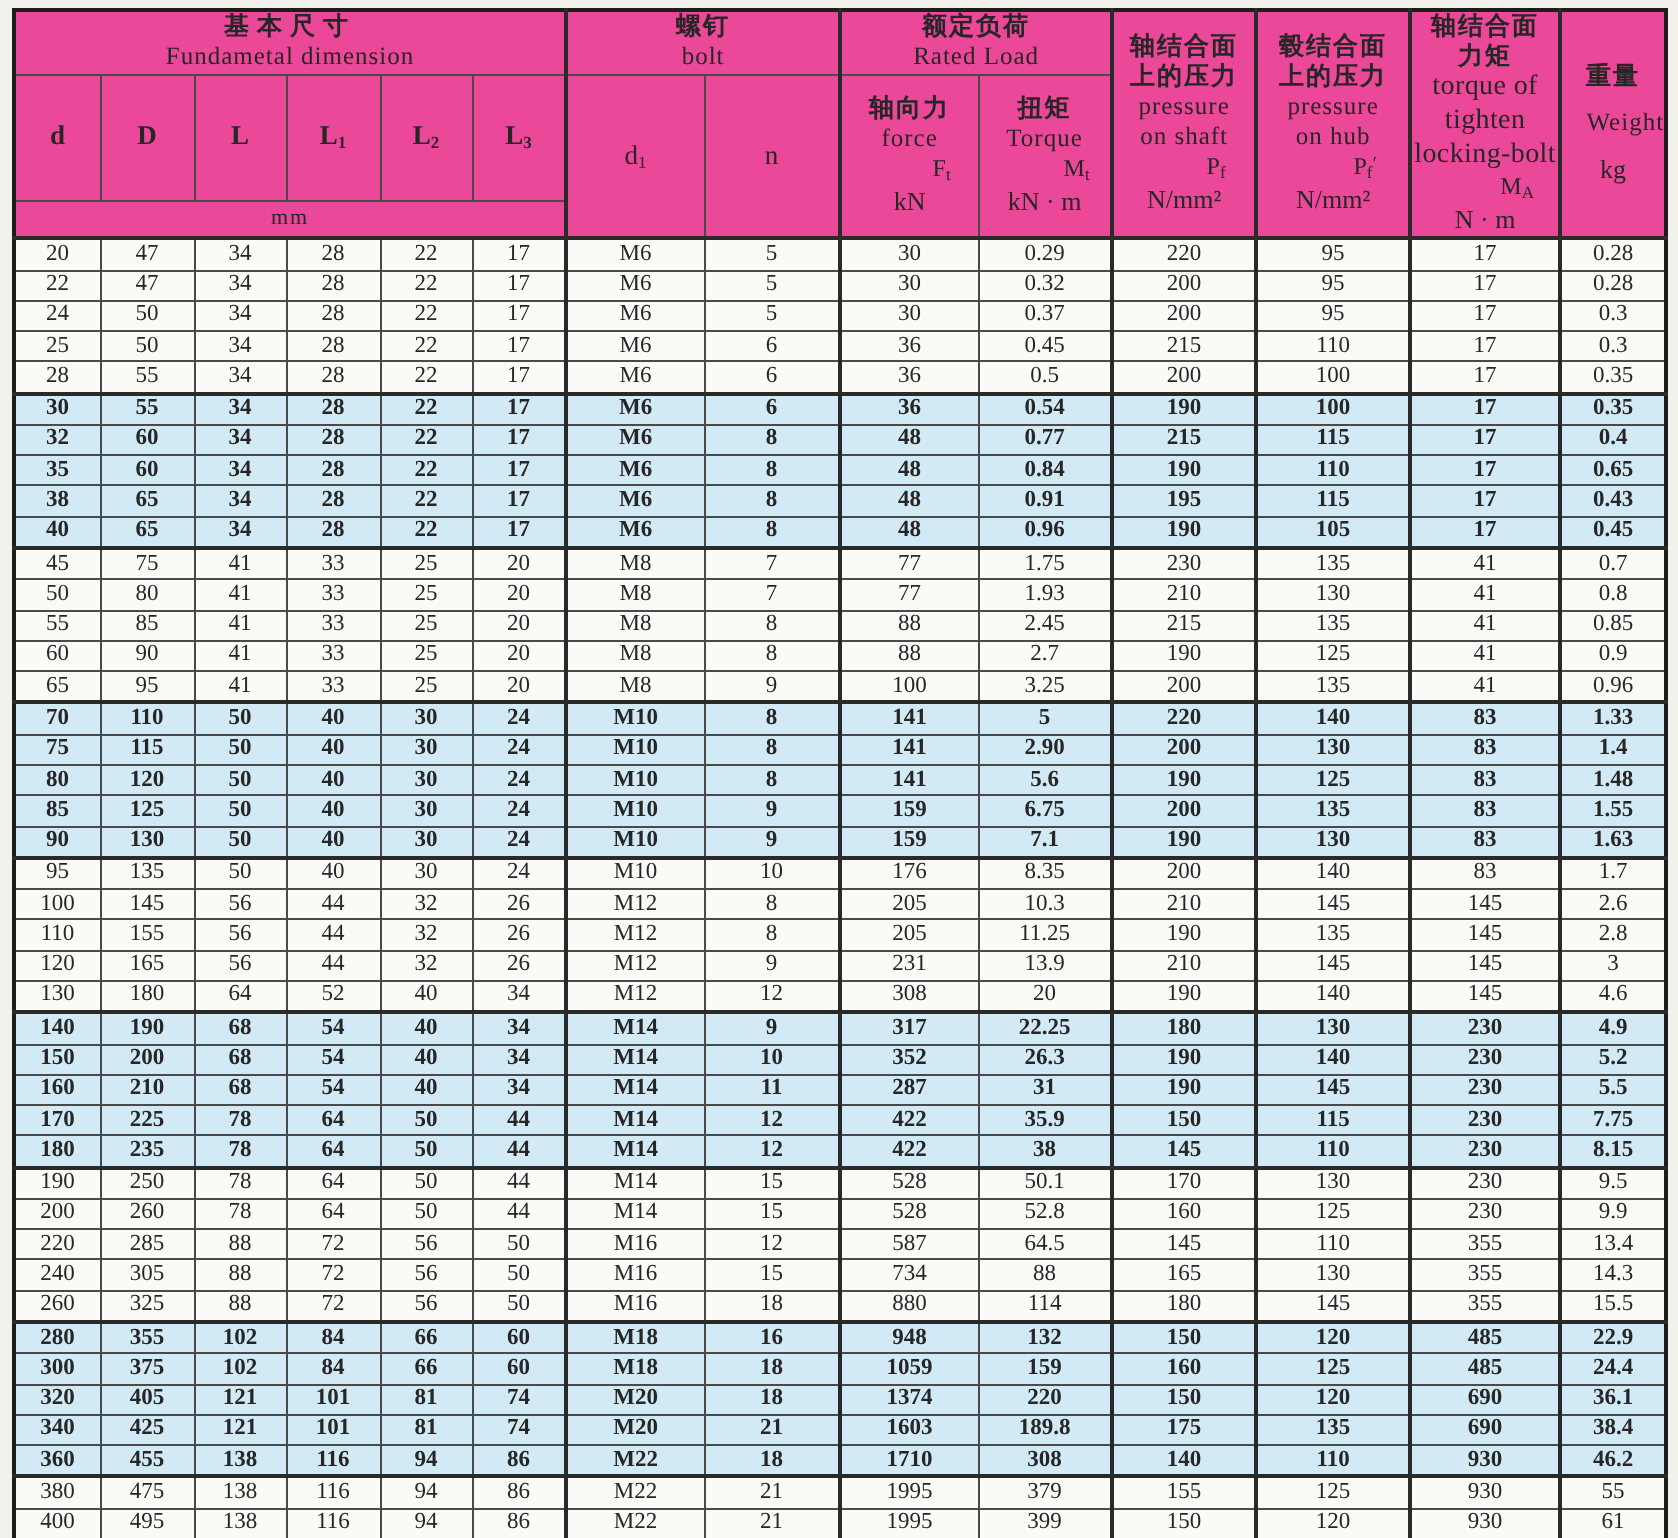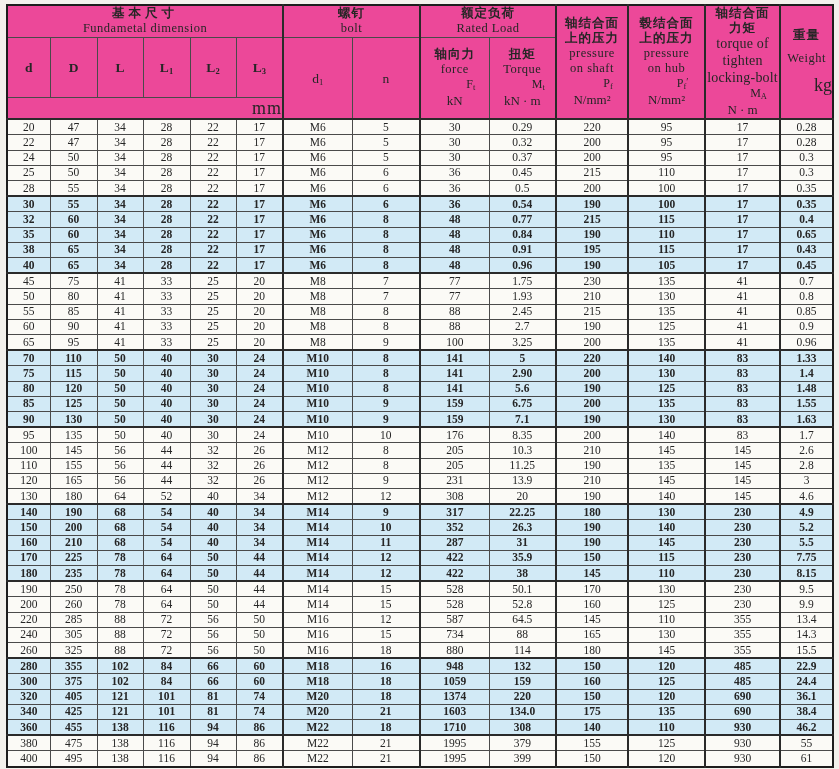--- a/index.html
+++ b/index.html
@@ -40,21 +40,21 @@
   tbody td:nth-child(7),
   tbody td:nth-child(9),
   tbody td:nth-child(11),
   tbody td:nth-child(12),
   tbody td:nth-child(13),
   tbody td:nth-child(14){border-left:2px solid #2a2a2a;}
   tbody td{font-size:11.5px;}
   tbody tr.hl td{background:#d2eaf6;font-weight:bold;}
   tbody tr.grp td{border-top:2px solid #2a2a2a;}
   tbody tr:first-child td{border-top:2px solid #2a2a2a;}
-  .mm-row th{font-size:18px;letter-spacing:1px;text-align:right;}
+  .mm-row th{font-size:11px;letter-spacing:1px;}
 </style>
 </head>
 <body>
 
 <table>
   <colgroup>
     <col style="width:43px">
       <col style="width:47px">
       <col style="width:46px">
     <col style="width:47px">
@@ -103,22 +103,22 @@
         <div class="zh tight">轴结合面</div>
         <div class="zh tight">力矩</div>
         <div class="en small">torque of</div>
         <div class="en small">tighten</div>
         <div class="en small">locking-bolt</div>
         <div class="sym"><span>M</span><span class="sb">A</span></div>
         <div class="unit">N · m</div>
       </th>
       <th rowspan="3" class="bl">
         <div class="zh tight">重量</div>
-        <div class="en" style="margin:8px 0;">Weight</div>
-        <div class="unit" style="font-size:18px;text-align:right;">kg</div>
+        <div class="en" style="margin:8px 0;text-align:right;">Weight</div>
+        <div class="unit" style="font-size:13px;">kg</div>
       </th>
     </tr>
     <tr class="hr2">
       <th><span class="colsym"><span>d</span><span class="sb"></span></span></th>
       <th><span class="colsym"><span>D</span><span class="sb"></span></span></th>
       <th><span class="colsym"><span>L</span><span class="sb"></span></span></th>
       <th><span class="colsym"><span>L</span><span class="sb">1</span></span></th>
       <th><span class="colsym"><span>L</span><span class="sb">2</span></span></th>
       <th><span class="colsym"><span>L</span><span class="sb">3</span></span></th>
       <th rowspan="2" class="bl"><span class="colsym" style="font-weight:normal;"><span>d</span><span class="sb">1</span></span></th>
@@ -752,21 +752,21 @@
       <tr class="hl">
         <td>340</td>
         <td>425</td>
         <td>121</td>
         <td>101</td>
         <td>81</td>
         <td>74</td>
         <td>M20</td>
         <td>21</td>
         <td>1603</td>
-        <td>134.0</td>
+        <td>189.8</td>
         <td>175</td>
         <td>135</td>
         <td>690</td>
         <td>38.4</td>
       </tr>
       <tr class="hl">
         <td>360</td>
         <td>455</td>
         <td>138</td>
         <td>116</td>

